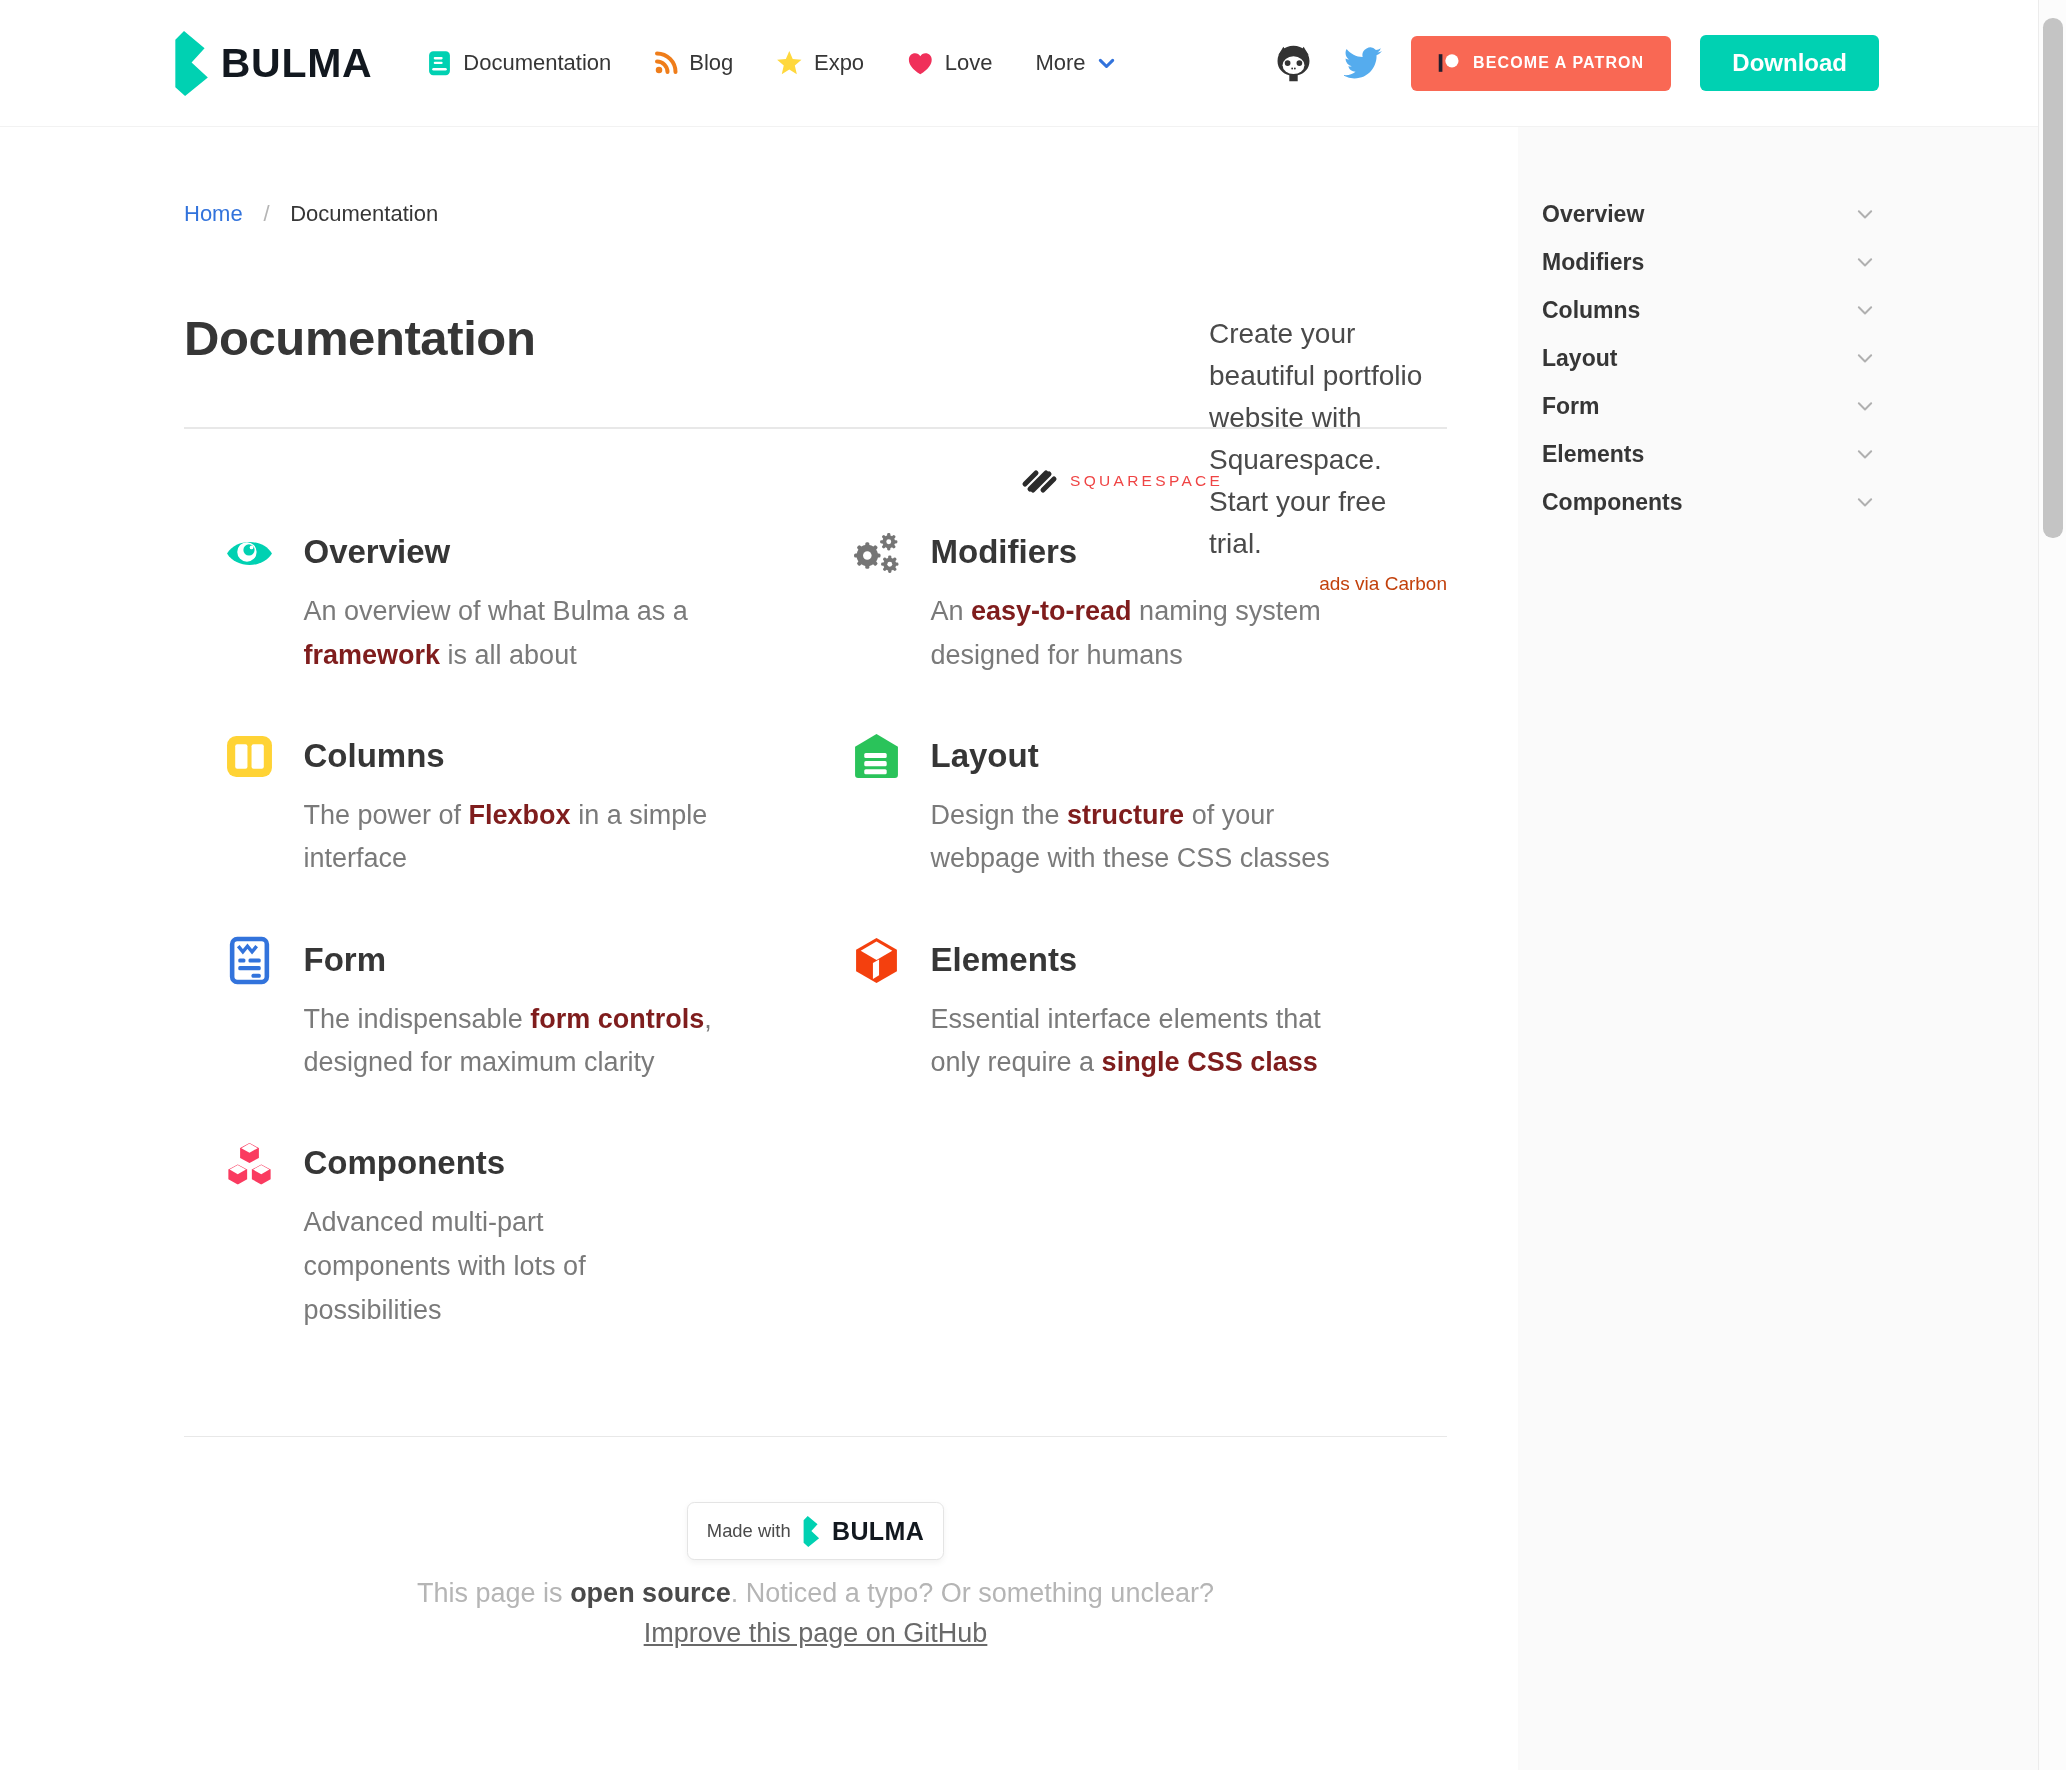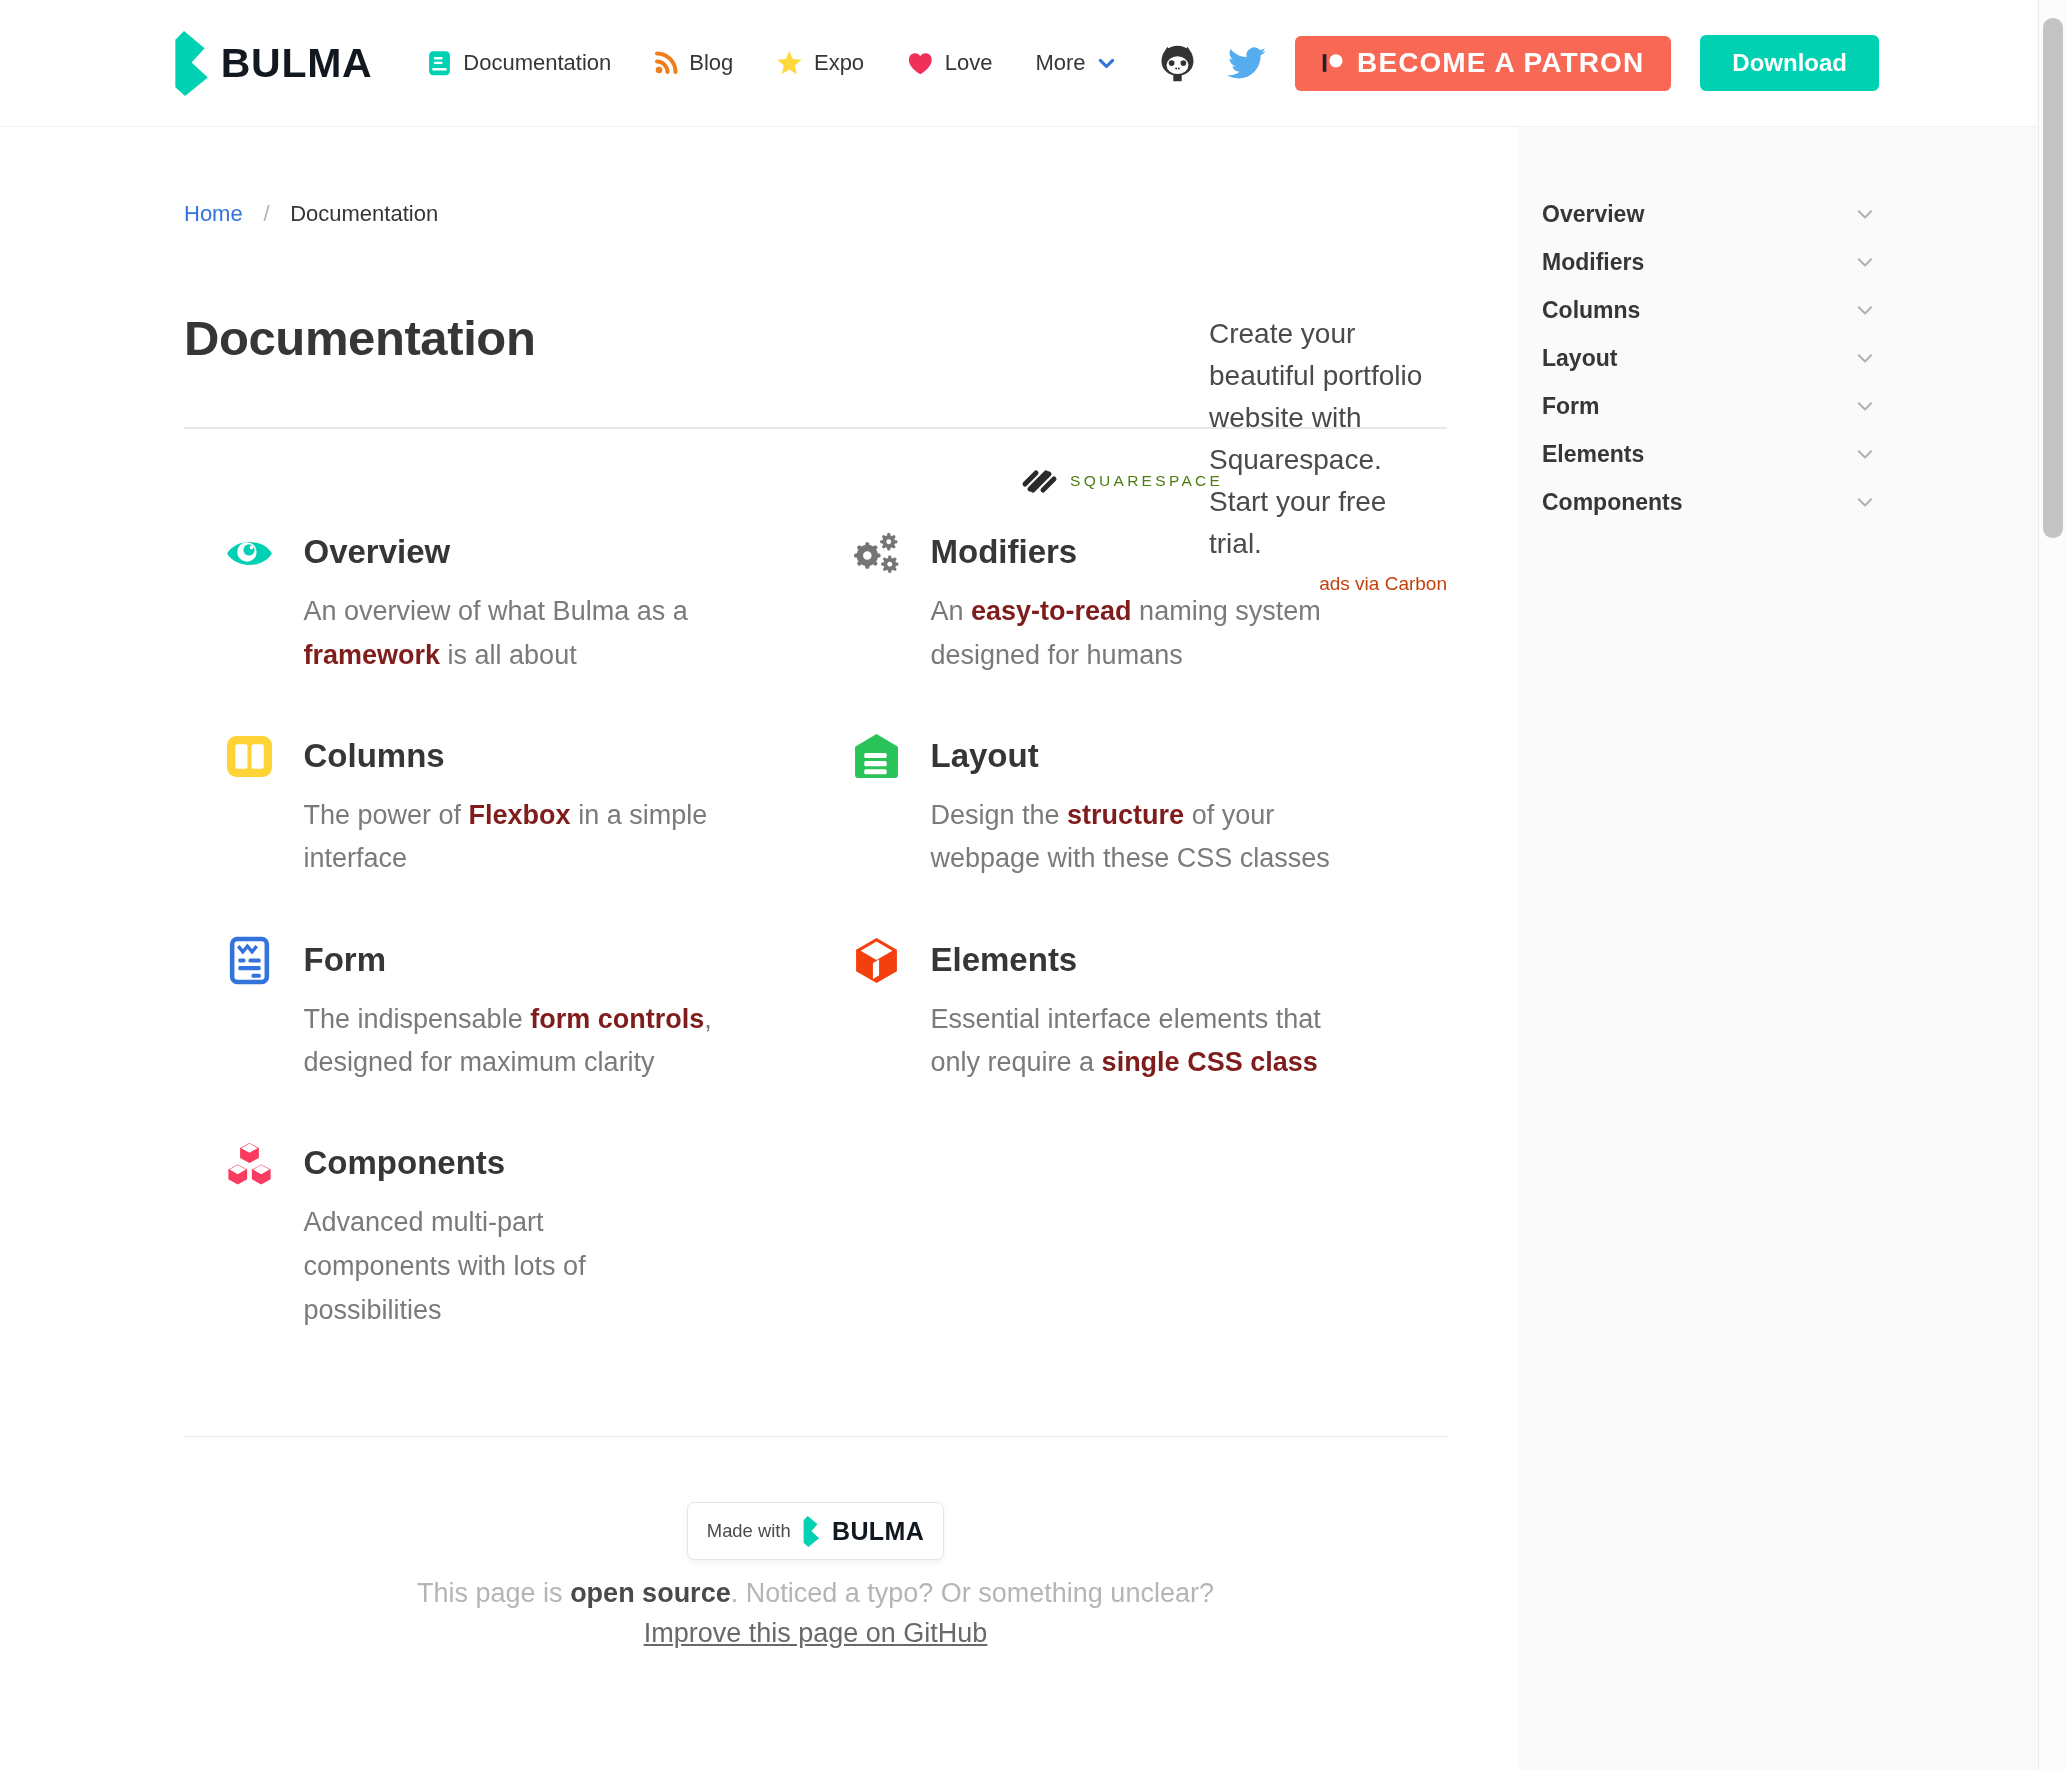--- a/index.html
+++ b/index.html
@@ -18,21 +18,21 @@
   }
   .brand { display:flex; align-items:center; gap:11.8px; cursor:pointer; }
   .brand-text { font-size:41px; font-weight:800; letter-spacing:0.7px; color:#12181f; }
   .nav-links { display:flex; align-items:center; gap:43px; margin-left:55px; }
   .nav-item { display:flex; align-items:center; gap:11px; font-size:22px; color:#363636; cursor:pointer; }
   .nav-right { margin-left:auto; display:flex; align-items:center; gap:29.5px; }
   .icon-btn { cursor:pointer; }
   .patron-btn {
     height:55px; background:#f96854; border-radius:5.9px; border:none; cursor:pointer;
     color:#fff; display:flex; align-items:center; gap:13.3px; padding:0 26.6px;
-    font-size:28px; font-weight:700; letter-spacing:1.1px;
+    font-size:16px; font-weight:700; letter-spacing:1.1px;
     font-family:"Liberation Sans", sans-serif;
   }
   .download-btn {
     height:56px; background:#00d1b2; border-radius:5.9px; border:none; cursor:pointer;
     color:#fff; display:flex; align-items:center; padding:0 32px;
     font-size:24px; font-weight:600; font-family:"Liberation Sans", sans-serif;
   }
 
   
   .sidebar { position:absolute; left:1506px; top:127px; width:560px; height:1644px; background:#fafafa; }
@@ -53,21 +53,21 @@
   .crumb-sep { color:#b5b5b5; }
   .crumb-current { color:#363636; }
 
   .hero { position:relative; margin-top:83px; }
   .page-title { font-size:49px; font-weight:700; color:#363636; letter-spacing:-0.4px; }
   .page-subtitle { margin-top:22px; font-size:30px; line-height:1.42; color:#7a7a7a; max-width:517px; }
   .page-subtitle strong { color:#4f4f4f; }
 
   .ad { position:absolute; top:3px; right:0; width:428px; display:flex; cursor:pointer; }
   .ad-logo { width:190px; display:flex; align-items:center; gap:11px; margin-top:53px; }
-  .ad-brand { font-size:15.5px; letter-spacing:3.3px; color:#4d7c0f; }
+  .ad-brand { font-size:15.5px; letter-spacing:3.3px; color:#ef4444; }
   .ad-body { width:238px; }
   .ad-text { font-size:28px; line-height:1.5; color:#4a4a4a; }
   .ad-attribution { text-align:right; font-size:19px; color:#c2410c; margin-top:8px; }
 
   .divider { height:1.5px; background:#e8e8e8; border:0; }
   .divider-top { margin-top:61px; }
   .divider-bottom { margin-top:103px; }
 
   .features {
     margin:100px 0 0 41px; display:grid;

